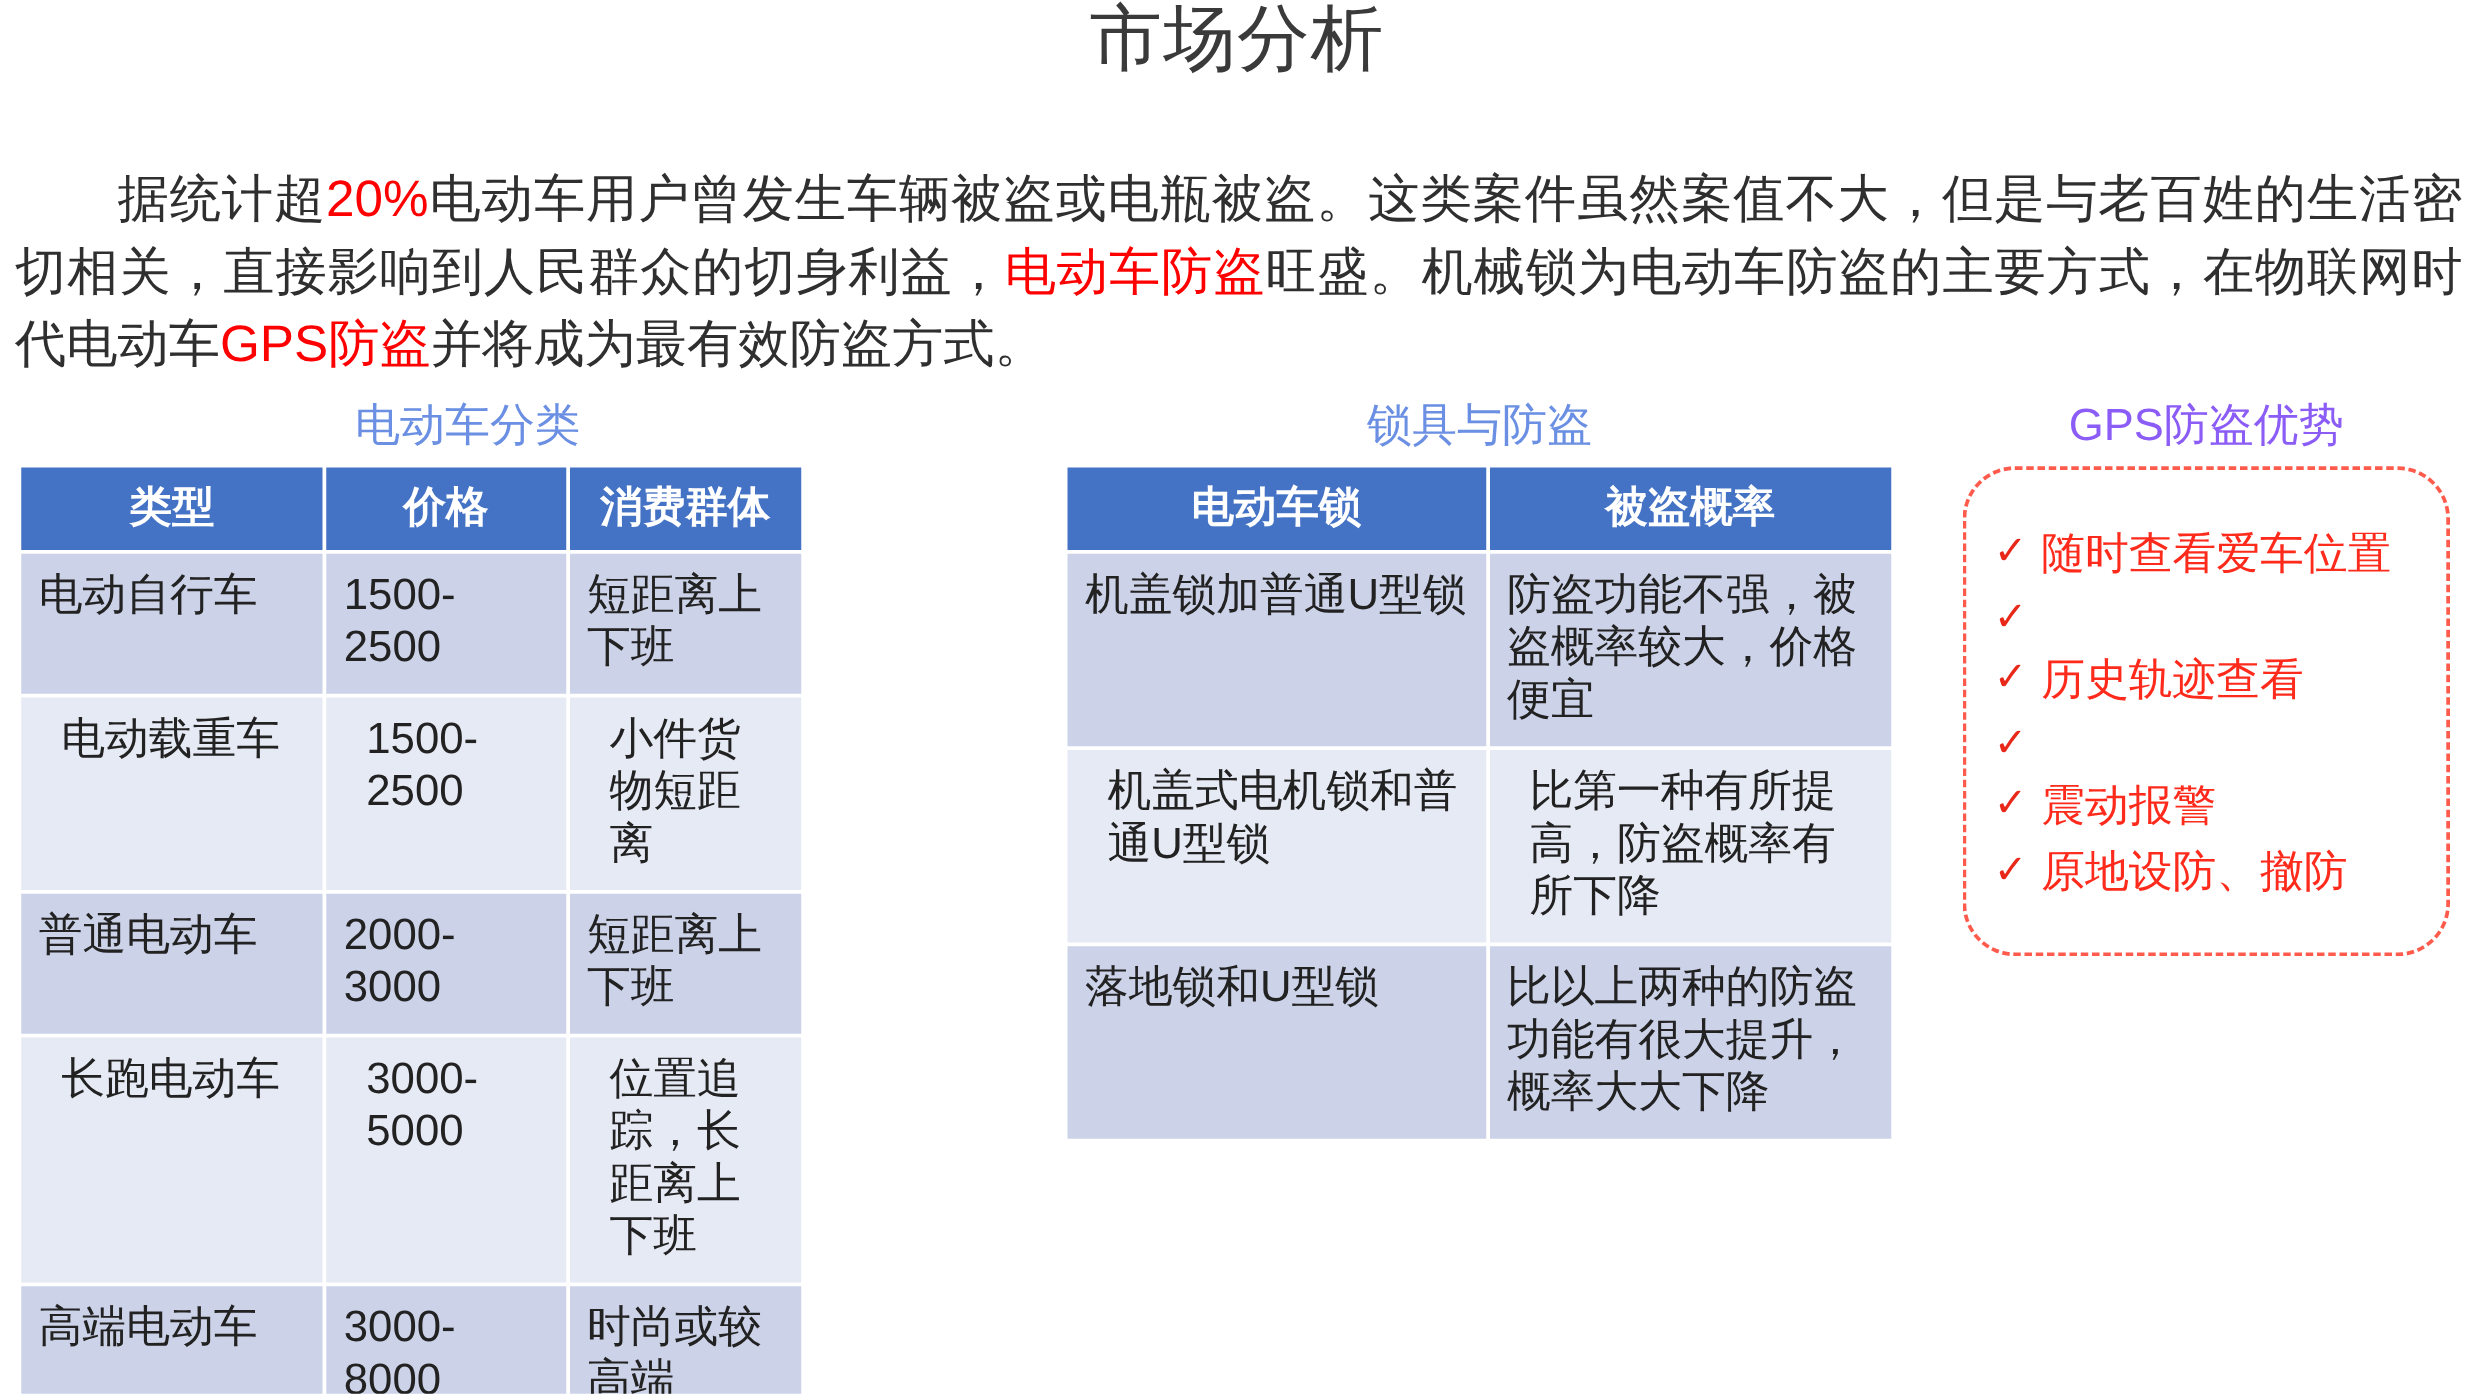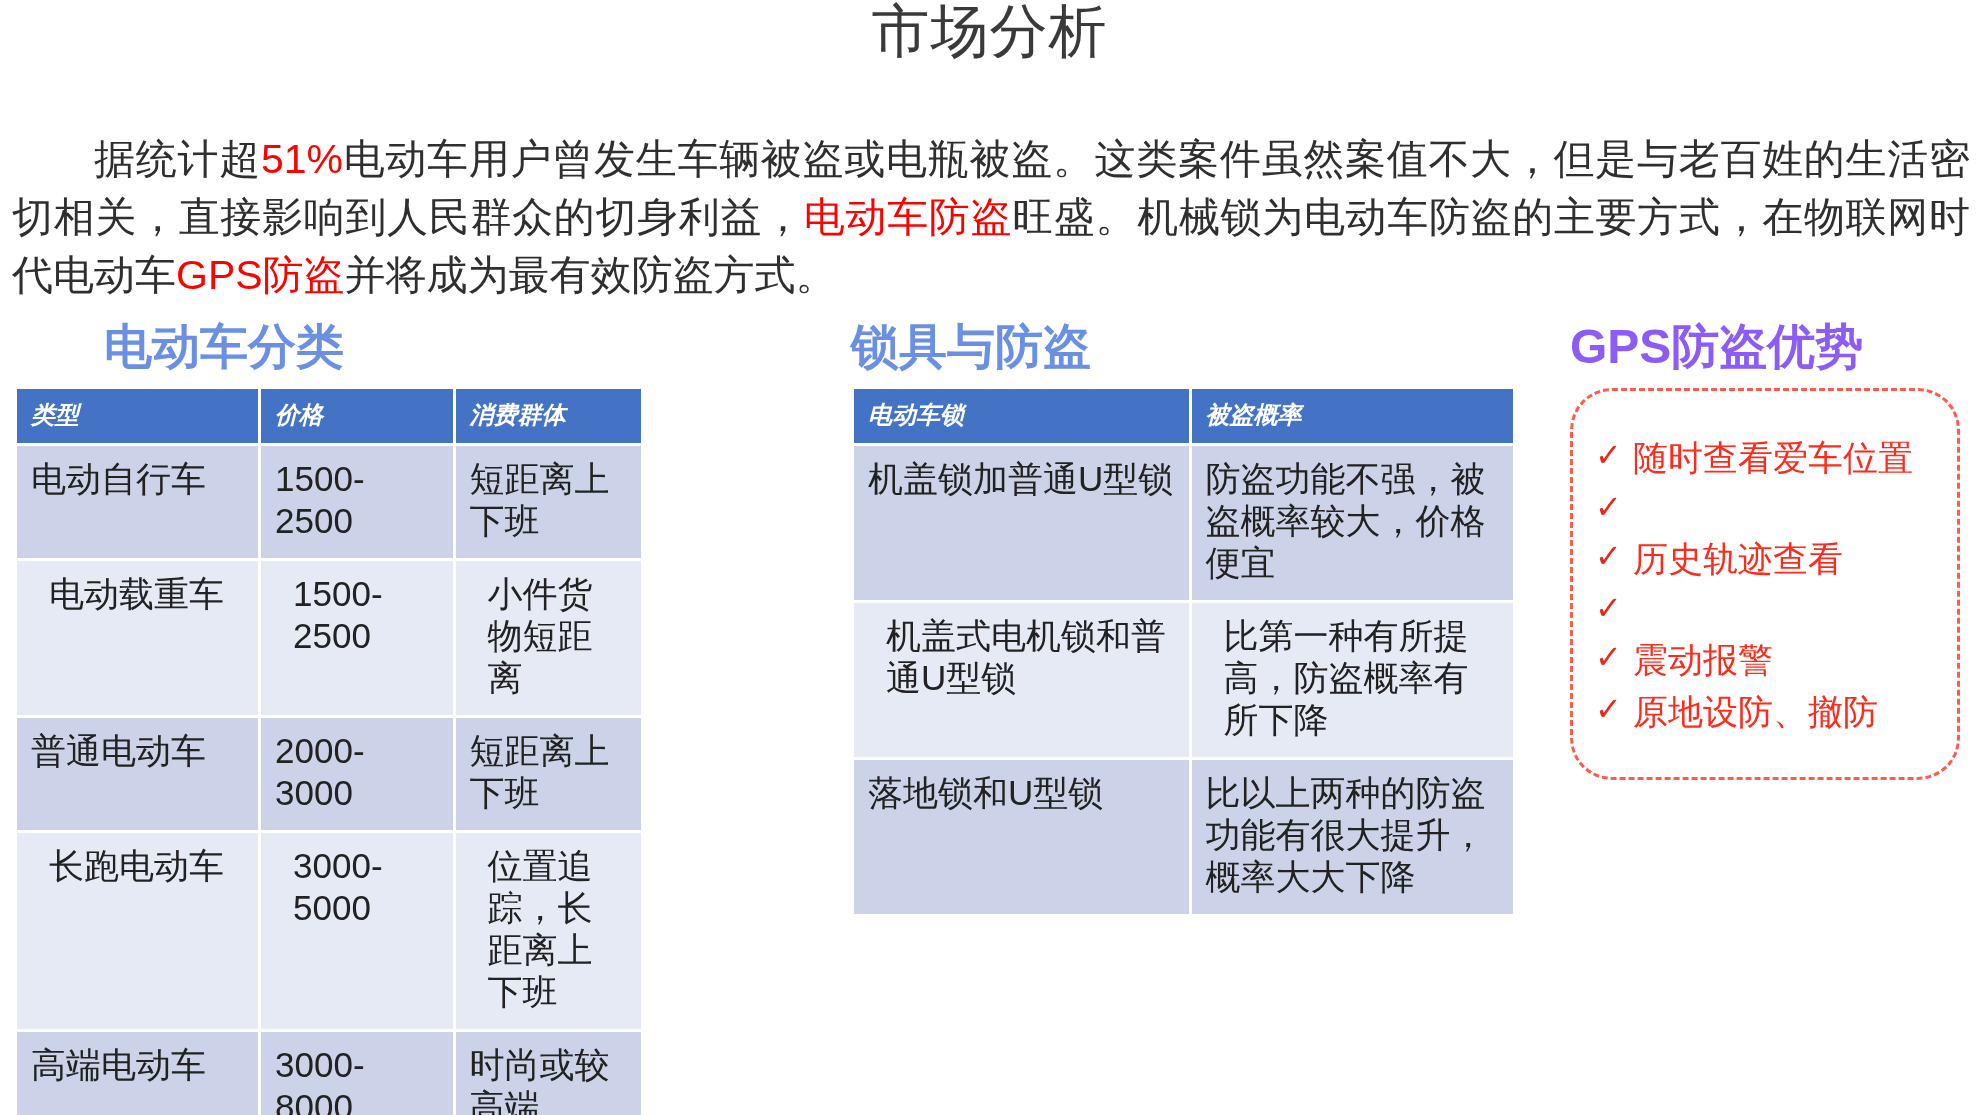--- a/index.html
+++ b/index.html
@@ -46,49 +46,48 @@
 
   
   #columns {
     position: absolute;
     top: 318px;
     left: 0;
     width: 1979px;
   }
 
   .section-heading {
-    font-size: 48px;
+    font-size: 36px;
     line-height: 1.2;
     color: #6a8fe3;
-    text-align: left;
-    font-weight: 700;
+    text-align: center;
+    font-weight: 400;
     margin: 0 0 10px 0;
     white-space: nowrap;
   }
   .section-heading.red {
     color: #8b5cf6;
   }
 
   
   .ppt-table {
     border-collapse: separate;
     border-spacing: 3px 3px;
     width: 100%;
     table-layout: fixed;
   }
   .ppt-table th {
     background: #4472c4;
     color: #ffffff;
-    font-size: 24px;
+    font-size: 34px;
     font-weight: bold;
-    text-align: left;
+    text-align: center;
     padding: 12px 14px 14px 14px;
     vertical-align: top;
     line-height: 1.18;
-    font-style: italic;
   }
   .ppt-table td {
     font-size: 35px;
     color: #222222;
     padding: 12px 14px 16px 14px;
     vertical-align: top;
     line-height: 1.2;
     font-weight: 400;
   }
   .ppt-table tr.row-odd td { background: #ccd3e8; }
@@ -156,21 +155,21 @@
   .gps-text {
     flex: 1 1 auto;
   }
 </style>
 </head>
 <body>
 
 <div id="slide-title">市场分析</div>
 
 <div id="body-paragraph">
-  <span>据统计超</span><span class="hl-red">51%</span><span>电动车用户曾发生车辆被盗或电瓶被盗。这类案件虽然案值不大，但是与老百姓的生活密切相关，直接影响到人民群众的切身利益，</span><span class="hl-red">电动车防盗</span><span>旺盛。机械锁为电动车防盗的主要方式，在物联网时代电动车</span><span class="hl-red">GPS防盗</span><span>并将成为最有效防盗方式。</span>
+  <span>据统计超</span><span class="hl-red">20%</span><span>电动车用户曾发生车辆被盗或电瓶被盗。这类案件虽然案值不大，但是与老百姓的生活密切相关，直接影响到人民群众的切身利益，</span><span class="hl-red">电动车防盗</span><span>旺盛。机械锁为电动车防盗的主要方式，在物联网时代电动车</span><span class="hl-red">GPS防盗</span><span>并将成为最有效防盗方式。</span>
 </div>
 
 <div id="columns">
 
   <div id="panel-vehicles">
     <div class="section-heading">电动车分类</div>
     <table class="ppt-table" id="table-vehicles">
       <colgroup>
           <col class="c1">
           <col class="c2">

